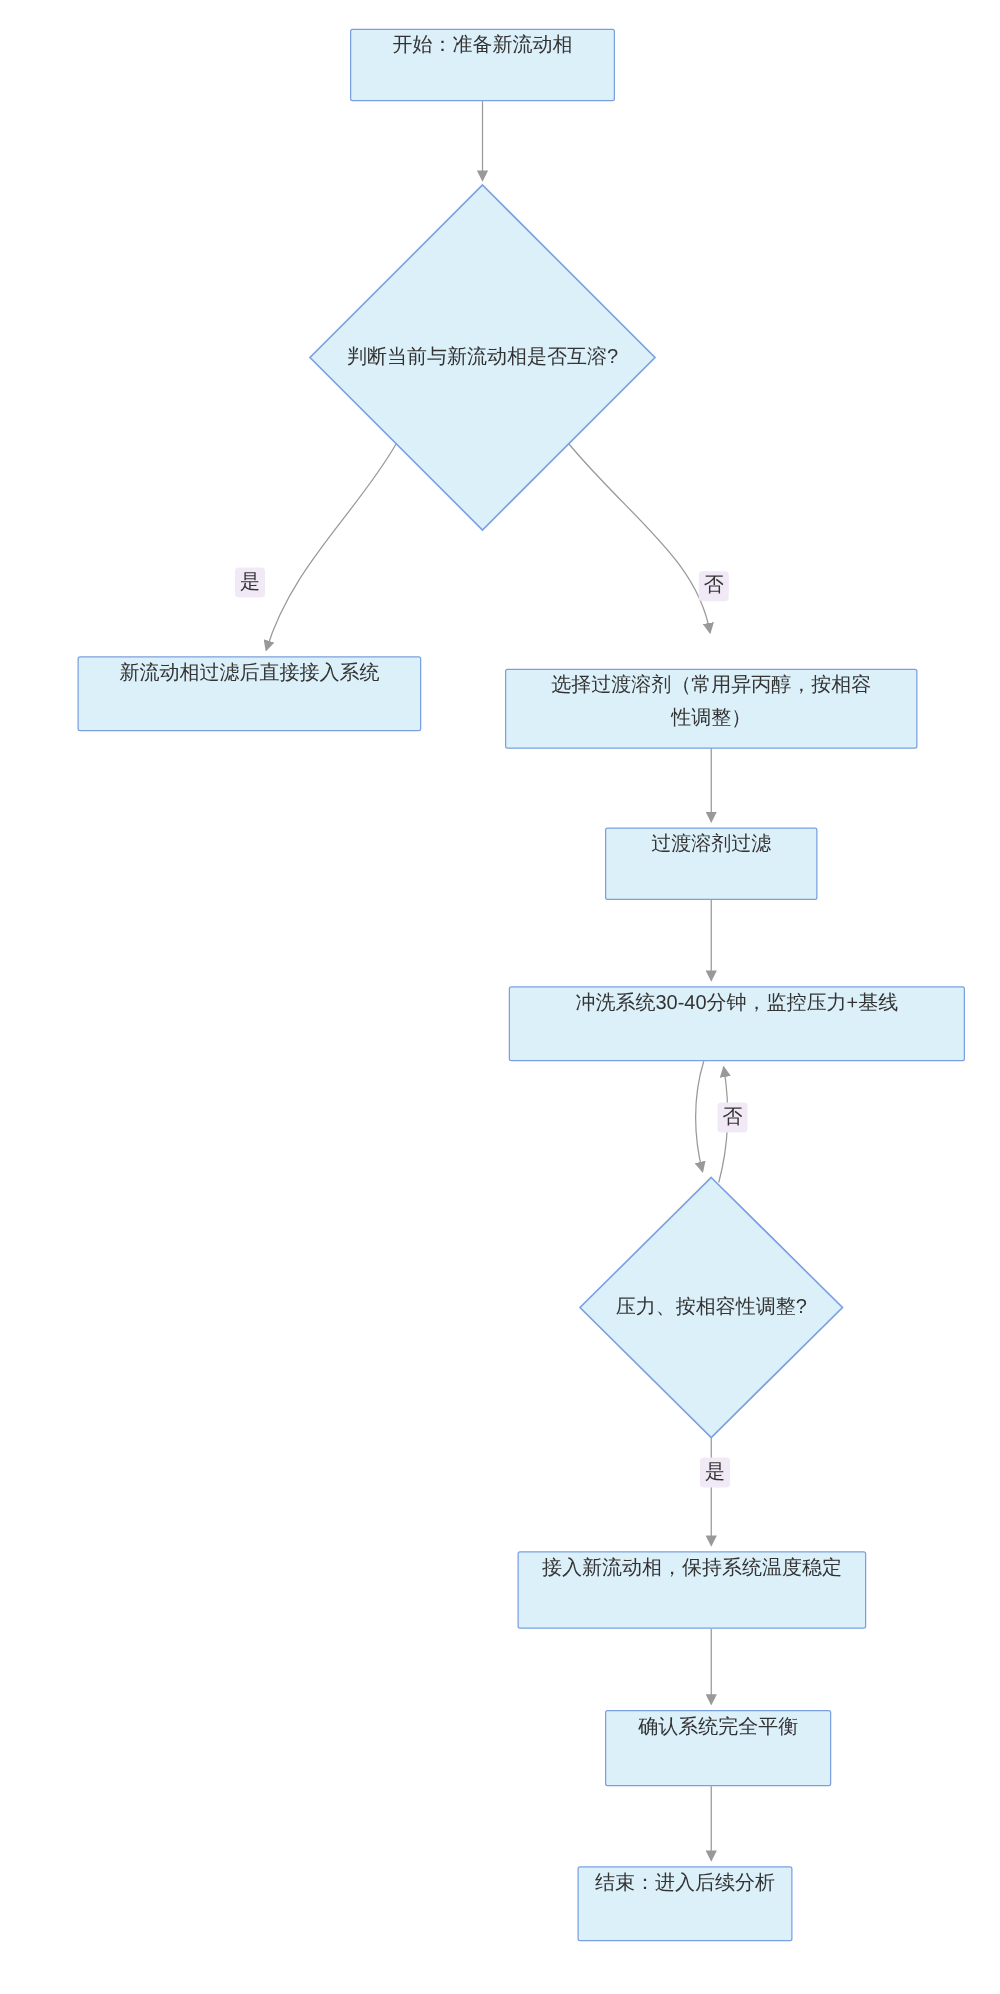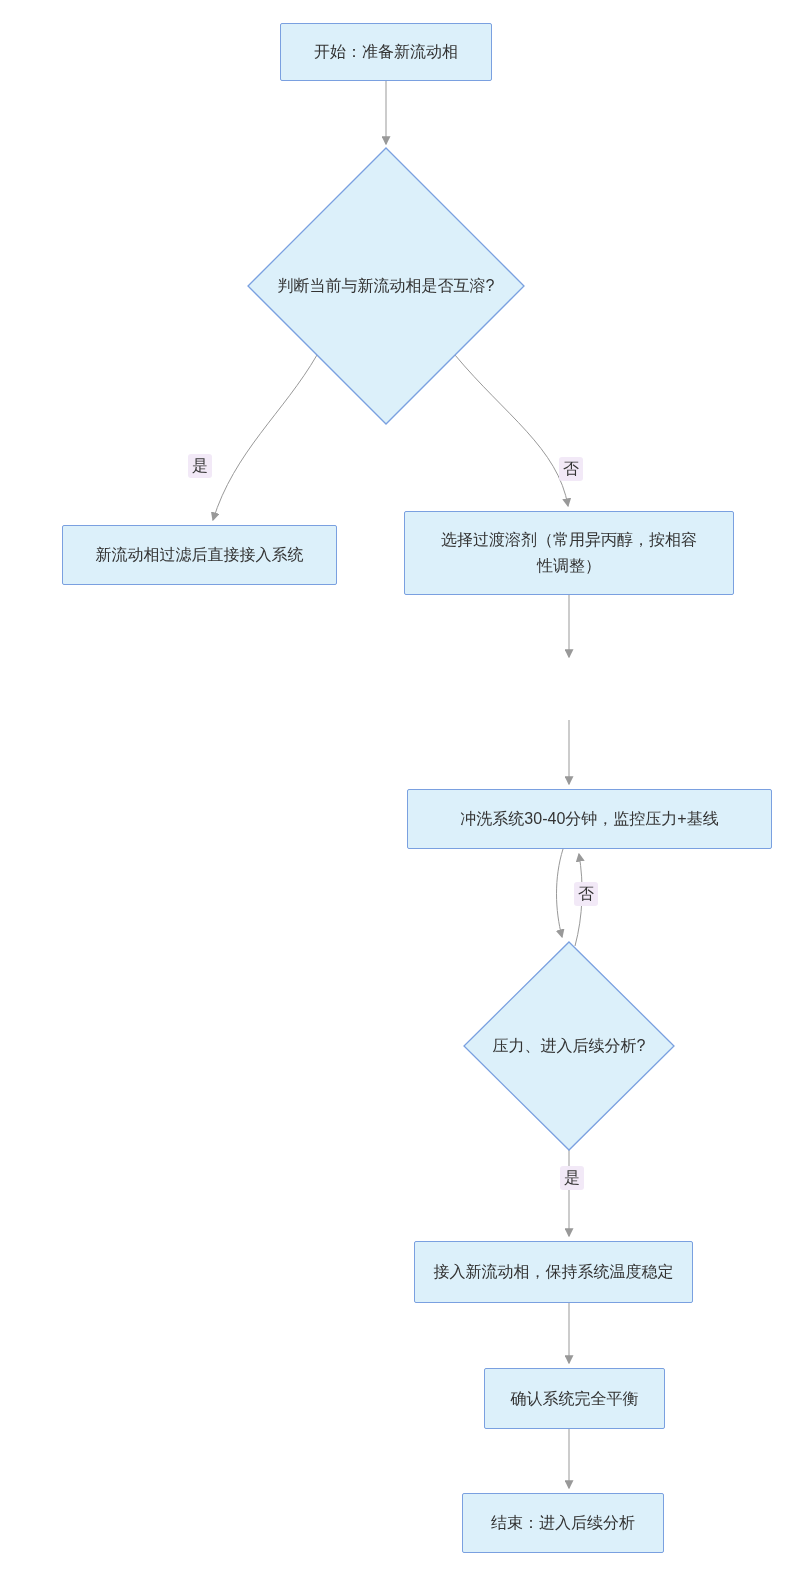--- a/index.html
+++ b/index.html
@@ -26,21 +26,21 @@
     fill: none;
   }
   .decision-shape {
     fill: var(--node-fill, #dcf0fa);
     stroke: var(--node-border, #7aa0e0);
     stroke-width: 1.3;
   }
   .node {
     position: absolute;
     display: flex;
-    align-items: center;
+    align-items: flex-start;
     justify-content: center;
     text-align: center;
     background: var(--node-fill, #dcf0fa);
     border: 1px solid var(--node-border, #7aa0e0);
     border-radius: 2px;
     font-size: 16px;
     line-height: 26px;
     color: var(--text, #333);
   }
   .node span { display: block; }
@@ -99,40 +99,43 @@
 
   <div class="diamond-label" style="left:251px; top:266px; width:270px; height:40px;">判断当前与新流动相是否互溶?</div>
 
   <div class="edge-label" style="left:200px; top:466px;">是</div>
   <div class="edge-label" style="left:571px; top:469px;">否</div>
 
   <div class="node" style="left:62px; top:525px; width:275px; height:60px;">
     <span>新流动相过滤后直接接入系统</span>
   </div>
 
-  <div class="node" style="left:404px; top:511px; width:330px; height:84px;">
+  <div class="node" style="left:404px; top:535px; width:330px; height:64px;">
     <span style="max-width:270px;">选择过渡溶剂（常用异丙醇，按相容性调整）</span>
   </div>
 
+  <div class="node" style="left:484px; top:662px; width:170px; height:58px;">
+    <span>过渡溶剂过滤</span>
+  </div>
 
   <div class="node" style="left:407px; top:789px; width:365px; height:60px;">
     <span>冲洗系统30-40分钟，监控压力+基线</span>
   </div>
 
   <div class="edge-label" style="left:586px; top:894px;">否</div>
 
-  <div class="diamond-label" style="left:464px; top:1026px; width:210px; height:40px;">压力、进入后续分析?</div>
+  <div class="diamond-label" style="left:464px; top:1026px; width:210px; height:40px;">压力、按相容性调整?</div>
 
   <div class="edge-label" style="left:572px; top:1178px;">是</div>
 
   <div class="node" style="left:414px; top:1241px; width:279px; height:62px;">
     <span>接入新流动相，保持系统温度稳定</span>
   </div>
 
   <div class="node" style="left:484px; top:1368px; width:181px; height:61px;">
     <span>确认系统完全平衡</span>
   </div>
 
-  <div class="node" style="left:462px; top:1493px; width:202px; height:60px;">
+  <div class="node" style="left:462px; top:1493px; width:172px; height:60px;">
     <span>结束：进入后续分析</span>
   </div>
 
 </div>
 
 </body></html>

